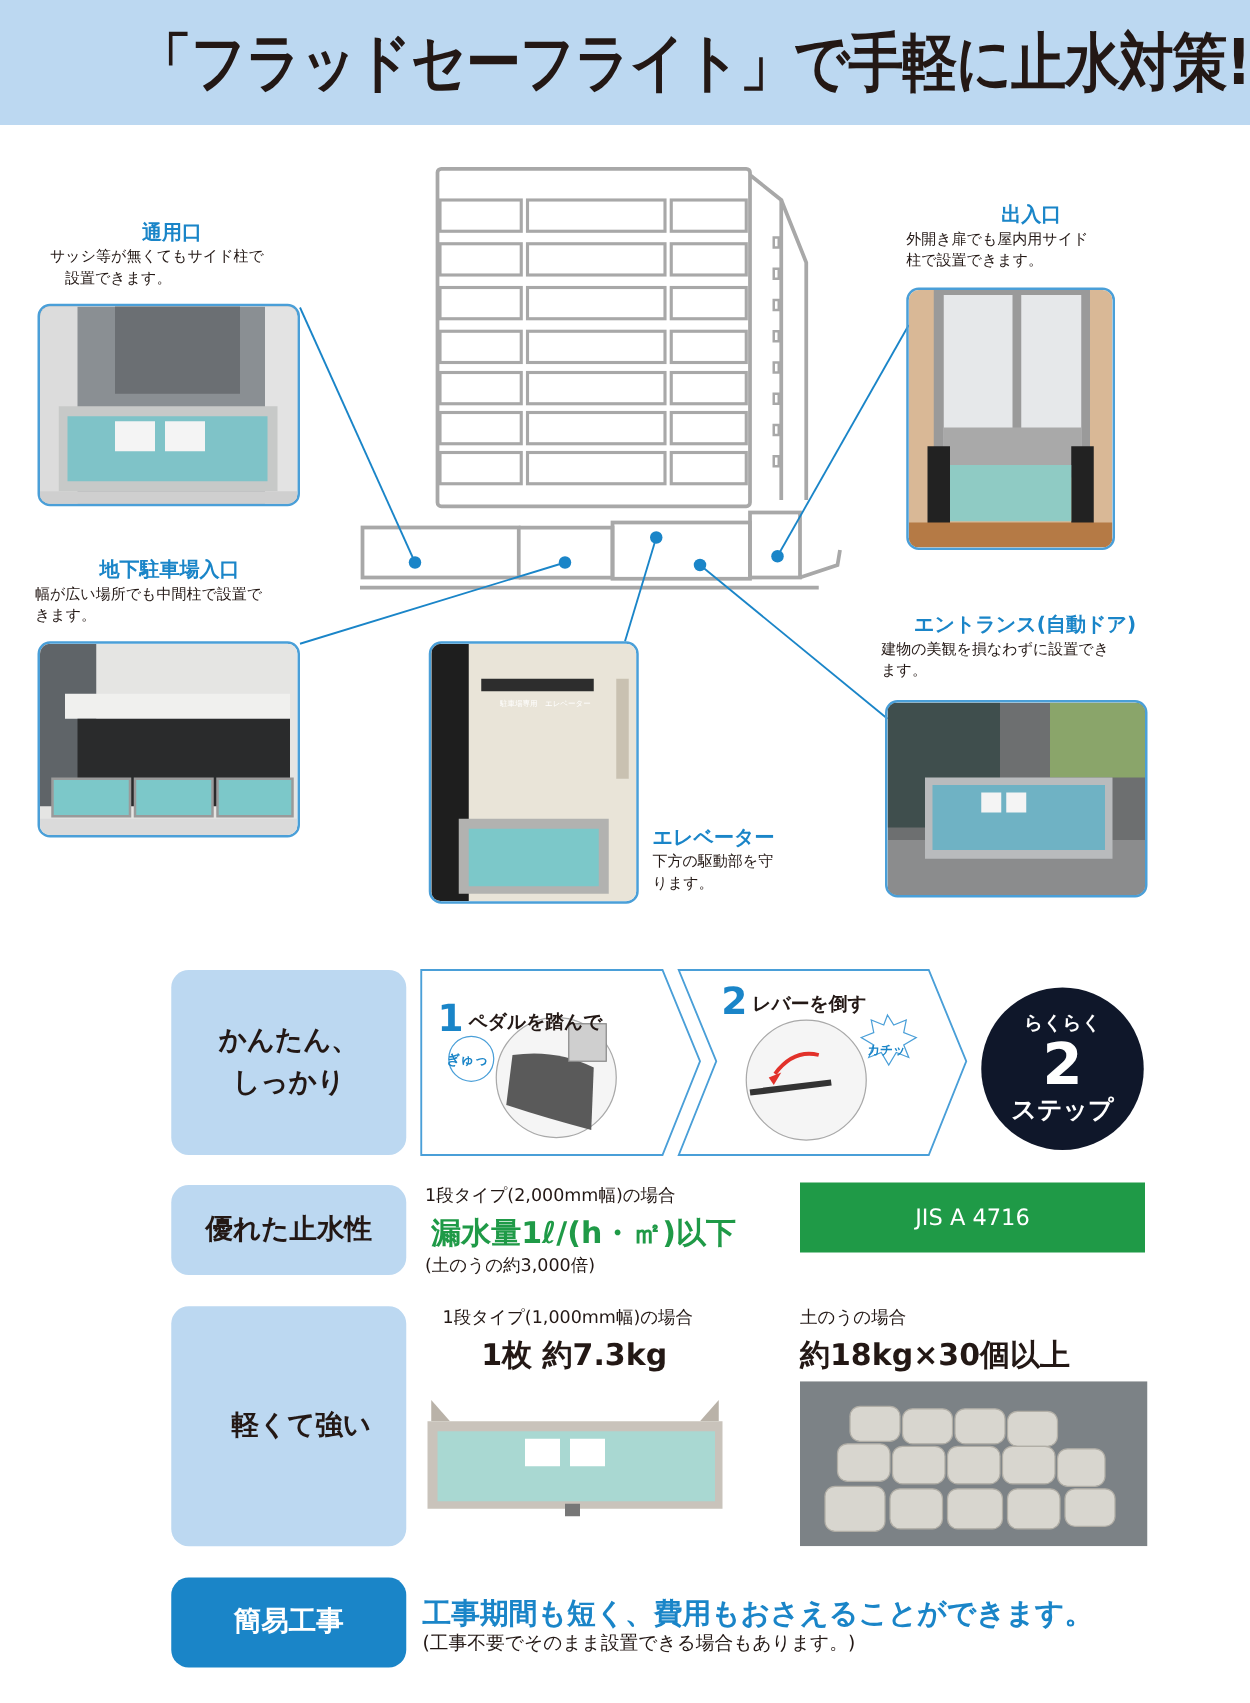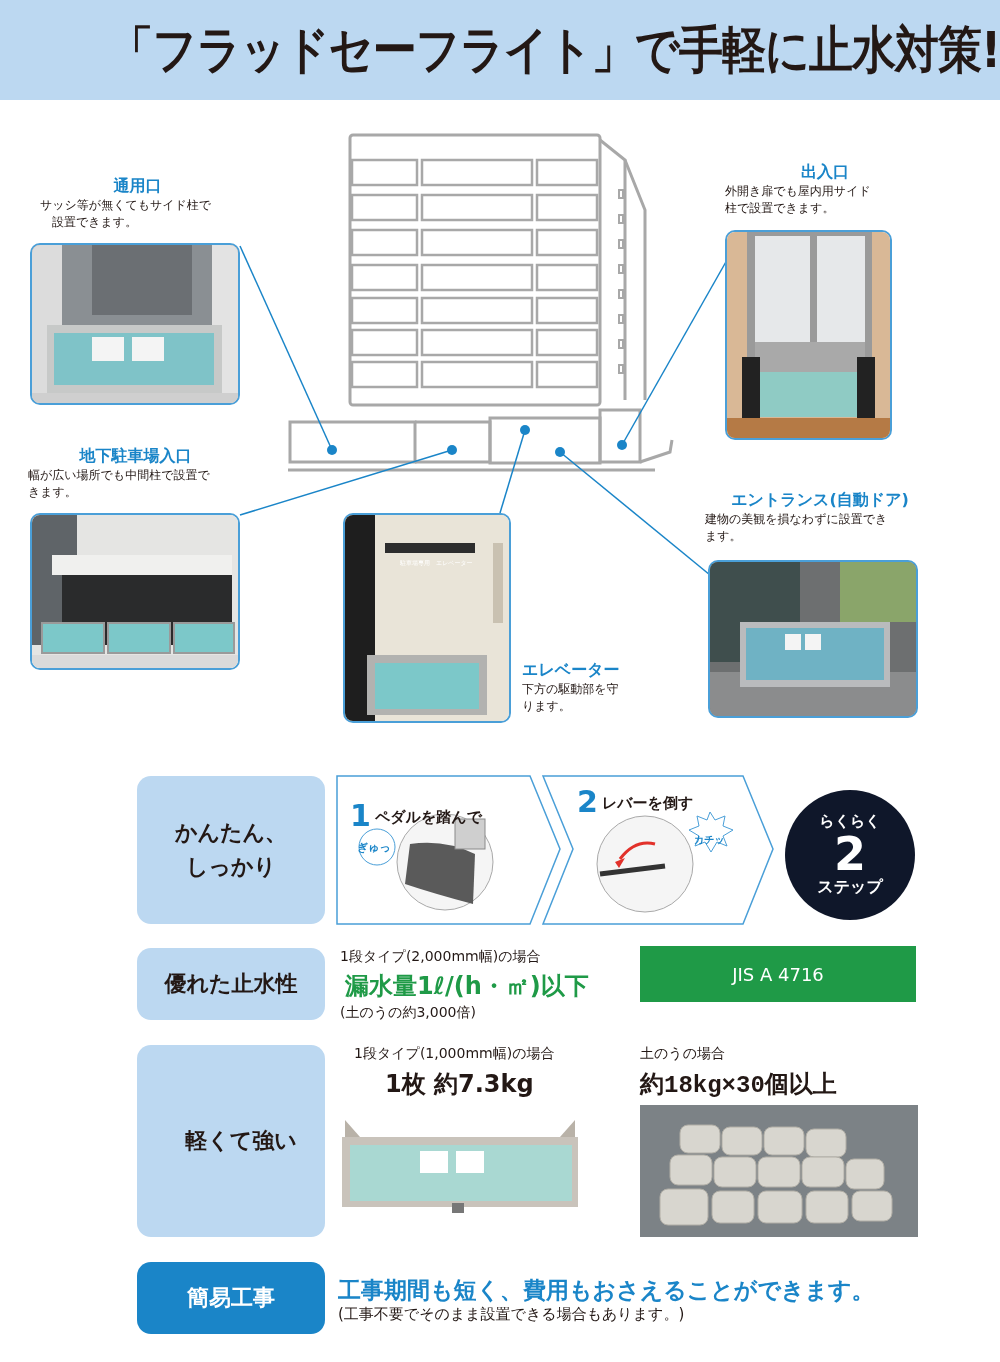--- a/index.html
+++ b/index.html
@@ -16,21 +16,21 @@
   .photo { border: 2px solid #4a9fd8; border-radius: 10px; overflow: hidden; }
 
   
   .feat-label { background: #bcd8f1; border-radius: 14px; display: flex; align-items: center; justify-content: center; text-align: center; font-size: 22px; font-weight: bold; line-height: 34px; color: #231815; }
   .feat-label.blue { background: #1a85c8; color: #fff; }
   .step-num { font-size: 30px; font-weight: bold; color: #1a85c8; }
   .step-text { font-size: 15px; font-weight: bold; color: #231815; }
   .circle2 { width: 130px; height: 130px; border-radius: 50%; background: #0f172a; color: #fff; display: flex; flex-direction: column; align-items: center; justify-content: center; }
   .circle2 .c-top { font-size: 15px; font-weight: bold; }
   .circle2 .c-num { font-size: 46px; font-weight: bold; line-height: 46px; }
-  .circle2 .c-bot { font-size: 16px; font-weight: bold; }
+  .circle2 .c-bot { font-size: 20px; font-weight: bold; }
 
   .small { font-size: 14px; color: #231815; }
   .green-big { font-size: 24px; font-weight: bold; color: #1f9a47; }
   .jis-box { background: #1f9a47; color: #fff; display: flex; flex-direction: column; align-items: center; justify-content: center; }
   .jis-box .l1 { font-size: 18px; }
   .jis-box .l2 { font-size: 26px; font-weight: bold; }
   .jis-box .l2 span { font-size: 18px; font-weight: normal; margin-left: 6px; }
   .weight-big { font-size: 24px; font-weight: bold; color: #231815; }
   .blue-big { font-size: 23px; font-weight: bold; color: #1a85c8; }
 </style>
@@ -258,21 +258,21 @@
 <svg class="abs" style="left:340px;top:1115px;" width="240" height="100">
   <polygon points="5,5 20,22 5,22" fill="#b9b2a8"></polygon>
     <polygon points="235,5 220,22 235,22" fill="#b9b2a8"></polygon>
   <rect x="2" y="22" width="236" height="70" fill="#c9c3bb"></rect>
   <rect x="10" y="30" width="222" height="56" fill="#a9d8d2"></rect>
   <rect x="80" y="36" width="28" height="22" fill="#fff"></rect>
     <rect x="116" y="36" width="28" height="22" fill="#fff"></rect>
   <rect x="112" y="88" width="12" height="10" fill="#777"></rect>
 </svg>
 <div class="abs small" style="left:640px;top:1045px;">土のうの場合</div>
-<div class="abs weight-big" style="left:640px;top:1068px;font-family:Liberation Mono, monospace;">約18kg×30個以上</div>
+<div class="abs weight-big" style="left:640px;top:1068px;">約18kg×30個以上</div>
 <svg class="abs" style="left:640px;top:1105px;" width="278" height="132">
   <rect width="278" height="132" fill="#7c8286"></rect>
   <g fill="#d8d6cf" stroke="#b1aea6">
     <rect x="40" y="20" width="40" height="28" rx="8"></rect>
       <rect x="82" y="22" width="40" height="28" rx="8"></rect>
       <rect x="124" y="22" width="40" height="28" rx="8"></rect>
       <rect x="166" y="24" width="40" height="28" rx="8"></rect>
     <rect x="30" y="50" width="42" height="30" rx="8"></rect>
       <rect x="74" y="52" width="42" height="30" rx="8"></rect>
       <rect x="118" y="52" width="42" height="30" rx="8"></rect>

